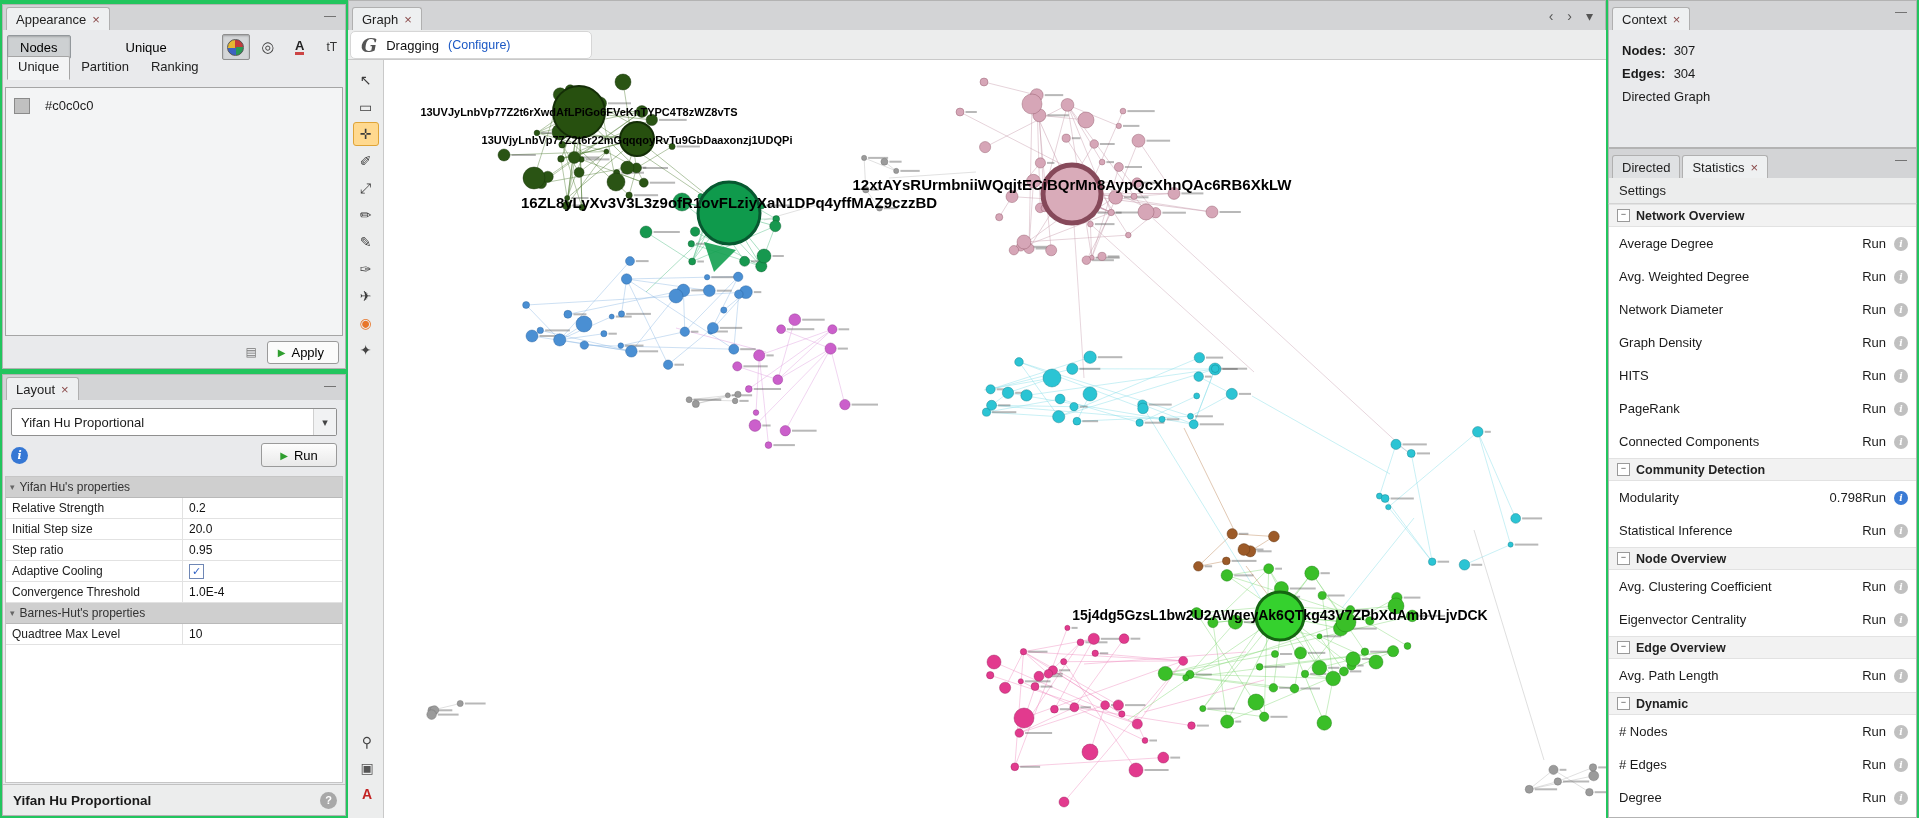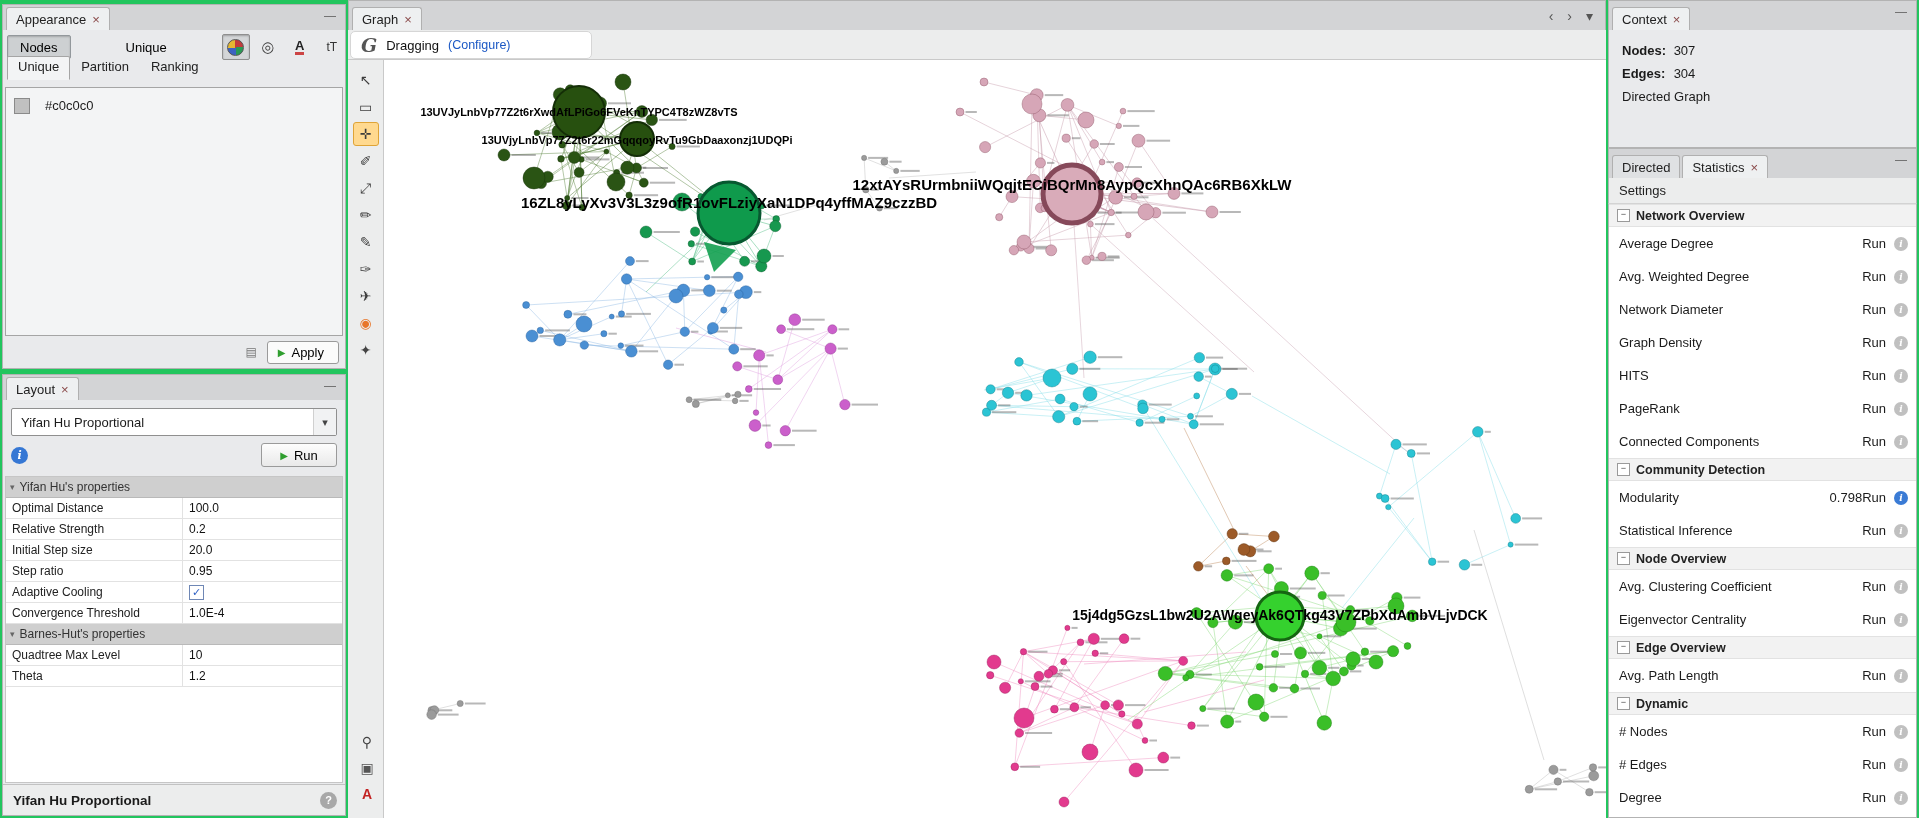--- a/index.html
+++ b/index.html
@@ -159,24 +159,20 @@
         <span class="infoc">i</span>
         <button class="runbtn">
           <span class="play">▶</span>
           <span>Run</span>
         </button>
       </div>
       <div class="prop-grid" id="layout-props">
           <div class="prop-hdr">
             <span class="caret">▾</span>
             <span>Yifan Hu's properties</span>
-          </div>
-          <div class="prop-row">
-            <div class="prop-label">Optimal Distance</div>
-            <div class="prop-value">100.0</div>
           </div>
           <div class="prop-row">
             <div class="prop-label">Relative Strength</div>
             <div class="prop-value">0.2</div>
           </div>
           <div class="prop-row">
             <div class="prop-label">Initial Step size</div>
             <div class="prop-value">20.0</div>
           </div>
           <div class="prop-row">
@@ -191,24 +187,20 @@
             <div class="prop-label">Convergence Threshold</div>
             <div class="prop-value">1.0E-4</div>
           </div>
           <div class="prop-hdr">
             <span class="caret">▾</span>
             <span>Barnes-Hut's properties</span>
           </div>
           <div class="prop-row">
             <div class="prop-label">Quadtree Max Level</div>
             <div class="prop-value">10</div>
-          </div>
-          <div class="prop-row">
-            <div class="prop-label">Theta</div>
-            <div class="prop-value">1.2</div>
           </div>
         </div>
       <div class="lfooter">
         <b>Yifan Hu Proportional</b>
         <span class="helpc">?</span>
       </div>
     </div>
   </section>
 
   <section class="win win-graph">

